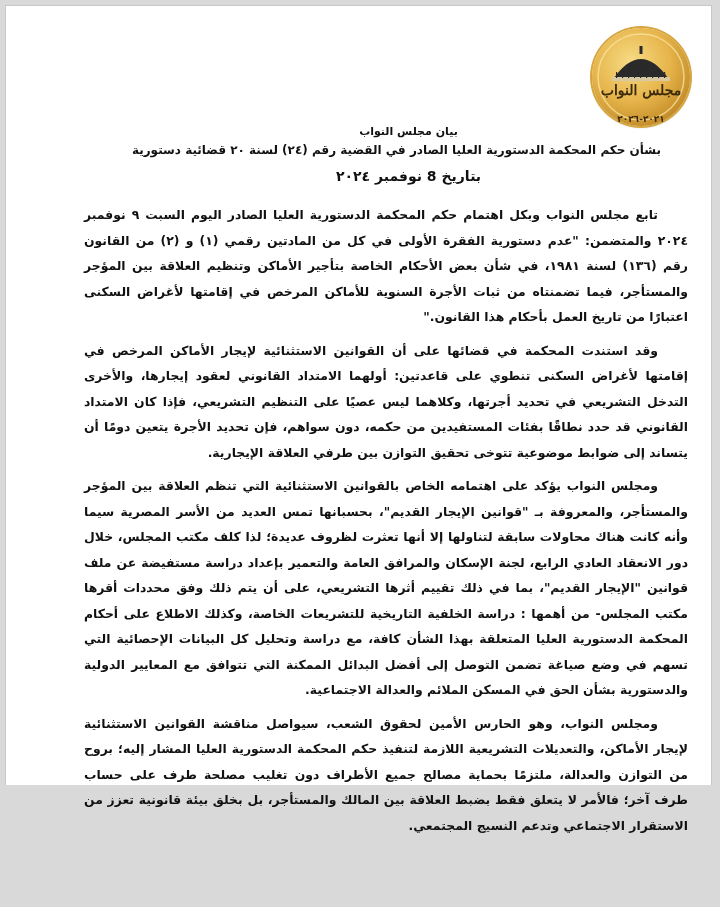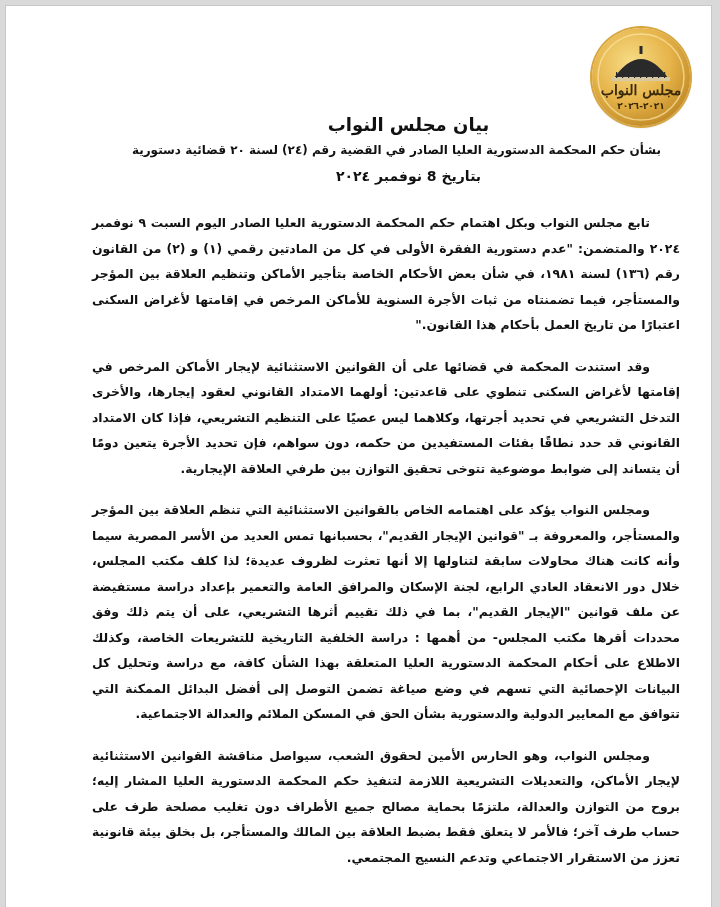--- a/index.html
+++ b/index.html
@@ -2,54 +2,54 @@
 <html lang="ar" dir="rtl"><head>
 <meta charset="utf-8">
 <style>
   html, body { margin: 0; padding: 0; }
   body {
     width: 720px; height: 907px; overflow: hidden;
     background: #d9d9d9;
     font-family: "DejaVu Sans", sans-serif;
   }
   .page {
-    position: absolute; left: 5px; top: 5px; width: 707px; height: 902px;
+    position: absolute; left: 5px; top: 5px; width: 707px; height: 780px;
     background: #ffffff;
     border-left: 1px solid #c8c8c8; border-top: 1px solid #c8c8c8; border-right: 1px solid #c8c8c8;
     box-sizing: border-box;
   }
   .logo {
     position: absolute; left: 586px; top: 22px; width: 98px; height: 98px;
     border-radius: 50%;
     background: radial-gradient(circle at 40% 35%, #f7dc86 0%, #e6b44a 45%, #b9801e 85%, #a36d14 100%);
     box-shadow: 0 0 0 2px #d6a53e, 0 1px 3px rgba(0,0,0,0.25);
   }
   .logo svg { position: absolute; left: 0; top: 0; }
   .logo-name {
     position: absolute; left: 0; right: 0; top: 54px; text-align: center;
     font-size: 14px; font-weight: bold; color: #3a2a0a;
     font-family: "DejaVu Serif", serif;
   }
   .logo-years {
-    position: absolute; left: 0; right: 0; top: 73px; text-align: center;
+    position: absolute; left: 0; right: 0; top: 86px; text-align: center;
     font-size: 9px; font-weight: bold; color: #3a2a0a; letter-spacing: 0.5px;
   }
   .heading {
     position: absolute; left: 100px; right: 0; text-align: center;
     font-weight: bold; color: #111; font-size: 14px;
   }
-  .h1 { top: 108px; font-size: 18px; }
+  .h1 { top: 119px; font-size: 11px; }
   .h2 { top: 137px; left: 88px; right: 12px; font-size: 12px; }
   .h3 { top: 162px; font-size: 14px; }
   .body-text {
     position: absolute; left: 70px; width: 620px; top: 188px;
     font-size: 12.4px; line-height: 25.5px; font-weight: bold;
     color: #111; text-align: justify; text-align-last: right;
   }
-  .body-text p { margin: 16px; text-indent: 30px; }
+  .body-text p { margin: 8px; text-indent: 30px; }
   .body-text p.tight { margin-top: 3px; }
 </style>
 </head>
 <body>
 
 <div class="page">
 
   <div class="logo">
     <svg width="98" height="98" viewBox="0 0 98 98">
       <circle cx="49" cy="49" r="43" fill="none" stroke="#fbe7a6" stroke-width="1.5" opacity="0.7"></circle>

